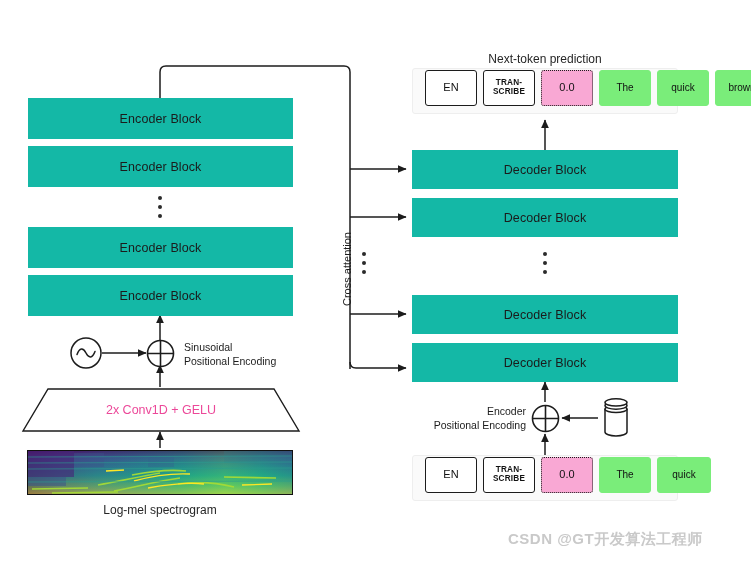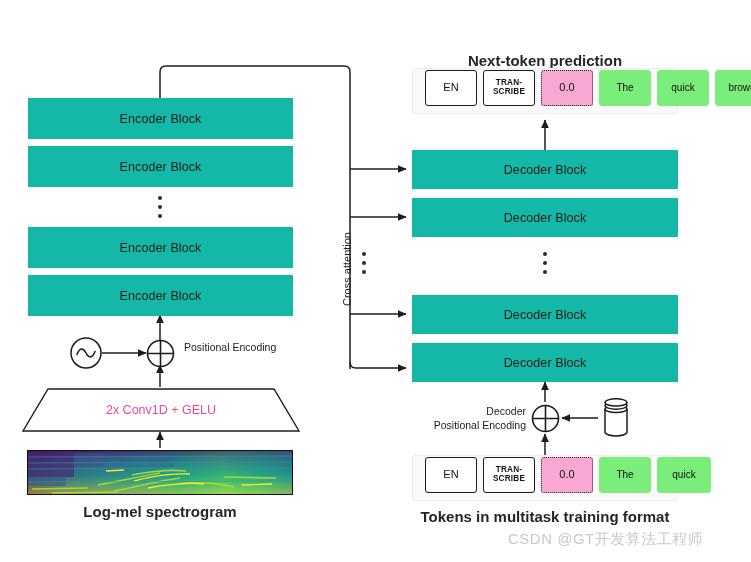--- a/index.html
+++ b/index.html
@@ -38,21 +38,21 @@
     border-radius:3px;
     padding:0 6px;
     white-space:pre-line;
   }
   .tok.plain{background:#fff;border:1.6px solid #1c1c1c;}
   .tok.small{font-size:8.2px;font-weight:700;letter-spacing:.2px;}
   .tok.dotted{background:#f9a8d4;border:1.6px dotted #1c1c1c;}
   .tok.green{background:#7aed7a;border:1px solid #7aed7a;font-size:10px;}
 
   
-  .cap{font-size:15px;color:#262626;text-align:center;font-weight:bold;}
+  .cap{font-size:12px;color:#262626;text-align:center;}
   .lbl{font-size:10.5px;color:#1c1c1c;line-height:1.35;}
 
   
   .trap-wrap{position:absolute;}
   .trap-text{
     position:absolute;left:0;top:0;width:100%;height:100%;
     display:flex;align-items:center;justify-content:center;
     font-size:12.5px;color:#ec4899;
   }
 
@@ -66,20 +66,21 @@
 
   
   .spec{border:1.5px solid #111;overflow:hidden;}
 
   
   .wm{
     position:absolute;
     font-size:15px;color:#c9c9c9;letter-spacing:.5px;
     font-family:"Liberation Sans","DejaVu Sans",sans-serif;
     white-space:nowrap;
+    font-weight:bold;
   }
   svg{display:block;overflow:visible;}
 </style>
 </head>
 <body>
 
 <div id="stage">
 
   <svg class="abs" style="left:0;top:0;width:751px;height:562px;" viewBox="0 0 751 562">
     <defs>
@@ -151,20 +152,21 @@
     <circle cx="16" cy="16" r="15" fill="#fff" stroke="#1c1c1c" stroke-width="1.5"></circle>
     <path d="M7,17.5 C9.6,10.5 13.2,10.5 16,16 C18.8,21.5 22.4,21.5 25,14.5" fill="none" stroke="#1c1c1c" stroke-width="1.5" stroke-linecap="round"></path>
   </svg>
 
   <svg class="abs" style="left:146px;top:339px;width:29px;height:29px;" viewBox="0 0 29 29">
     <circle cx="14.5" cy="14.5" r="13" fill="#fff" stroke="#1c1c1c" stroke-width="1.6"></circle>
     <path d="M14.5,1.5 L14.5,27.5 M1.5,14.5 L27.5,14.5" stroke="#1c1c1c" stroke-width="1.6"></path>
   </svg>
 
   <div class="abs lbl" style="left:184px;top:340px;width:130px;">
+    <div>Sinusoidal</div>
     <div>Positional Encoding</div>
   </div>
 
   <div class="trap-wrap" style="left:22px;top:388px;width:278px;height:44px;">
     <svg style="width:278px;height:44px;" viewBox="0 0 278 44" preserveAspectRatio="none">
       <polygon points="26,1 252,1 277,43 1,43" fill="#fff" stroke="#1c1c1c" stroke-width="1.4" vector-effect="non-scaling-stroke"></polygon>
     </svg>
     <div class="trap-text">2x Conv1D + GELU</div>
   </div>
 
@@ -247,21 +249,21 @@
   </div>
 
   <div class="abs block" style="left:412px;top:295px;width:266px;height:39px;">
     <span>Decoder Block</span>
   </div>
   <div class="abs block" style="left:412px;top:343px;width:266px;height:39px;">
     <span>Decoder Block</span>
   </div>
 
   <div class="abs lbl" style="left:448px;top:404px;width:78px;text-align:right;">
-    <div>Decoder</div>
+    <div>Encoder</div>
     <div style="white-space:nowrap;margin-left:-32px;">Positional Encoding</div>
   </div>
 
   <svg class="abs" style="left:531px;top:404px;width:29px;height:29px;" viewBox="0 0 29 29">
     <circle cx="14.5" cy="14.5" r="13" fill="#fff" stroke="#1c1c1c" stroke-width="1.6"></circle>
     <path d="M14.5,1.5 L14.5,27.5 M1.5,14.5 L27.5,14.5" stroke="#1c1c1c" stroke-width="1.6"></path>
   </svg>
 
   <svg class="abs" style="left:600px;top:400px;width:32px;height:38px;" viewBox="0 0 32 38">
     <g fill="#fff" stroke="#1c1c1c" stroke-width="1.5">
@@ -275,17 +277,16 @@
   <div class="abs strip" style="left:412px;top:455px;width:266px;height:46px;">
     <div class="tok plain" style="width:32px;">EN</div>
     <div class="tok plain small" style="width:34px;">TRAN-
 SCRIBE</div>
     <div class="tok dotted" style="width:32px;">0.0</div>
     <div class="tok green" style="width:37px;">The</div>
     <div class="tok green" style="width:40px;">quick</div>
 
   </div>
 
-  <div class="abs cap" style="left:412px;top:508px;width:266px;">Tokens in multitask training format</div>
 
   <div class="wm" style="left:508px;top:530px;">CSDN @GT开发算法工程师</div>
 
 </div>
 
 </body></html>

